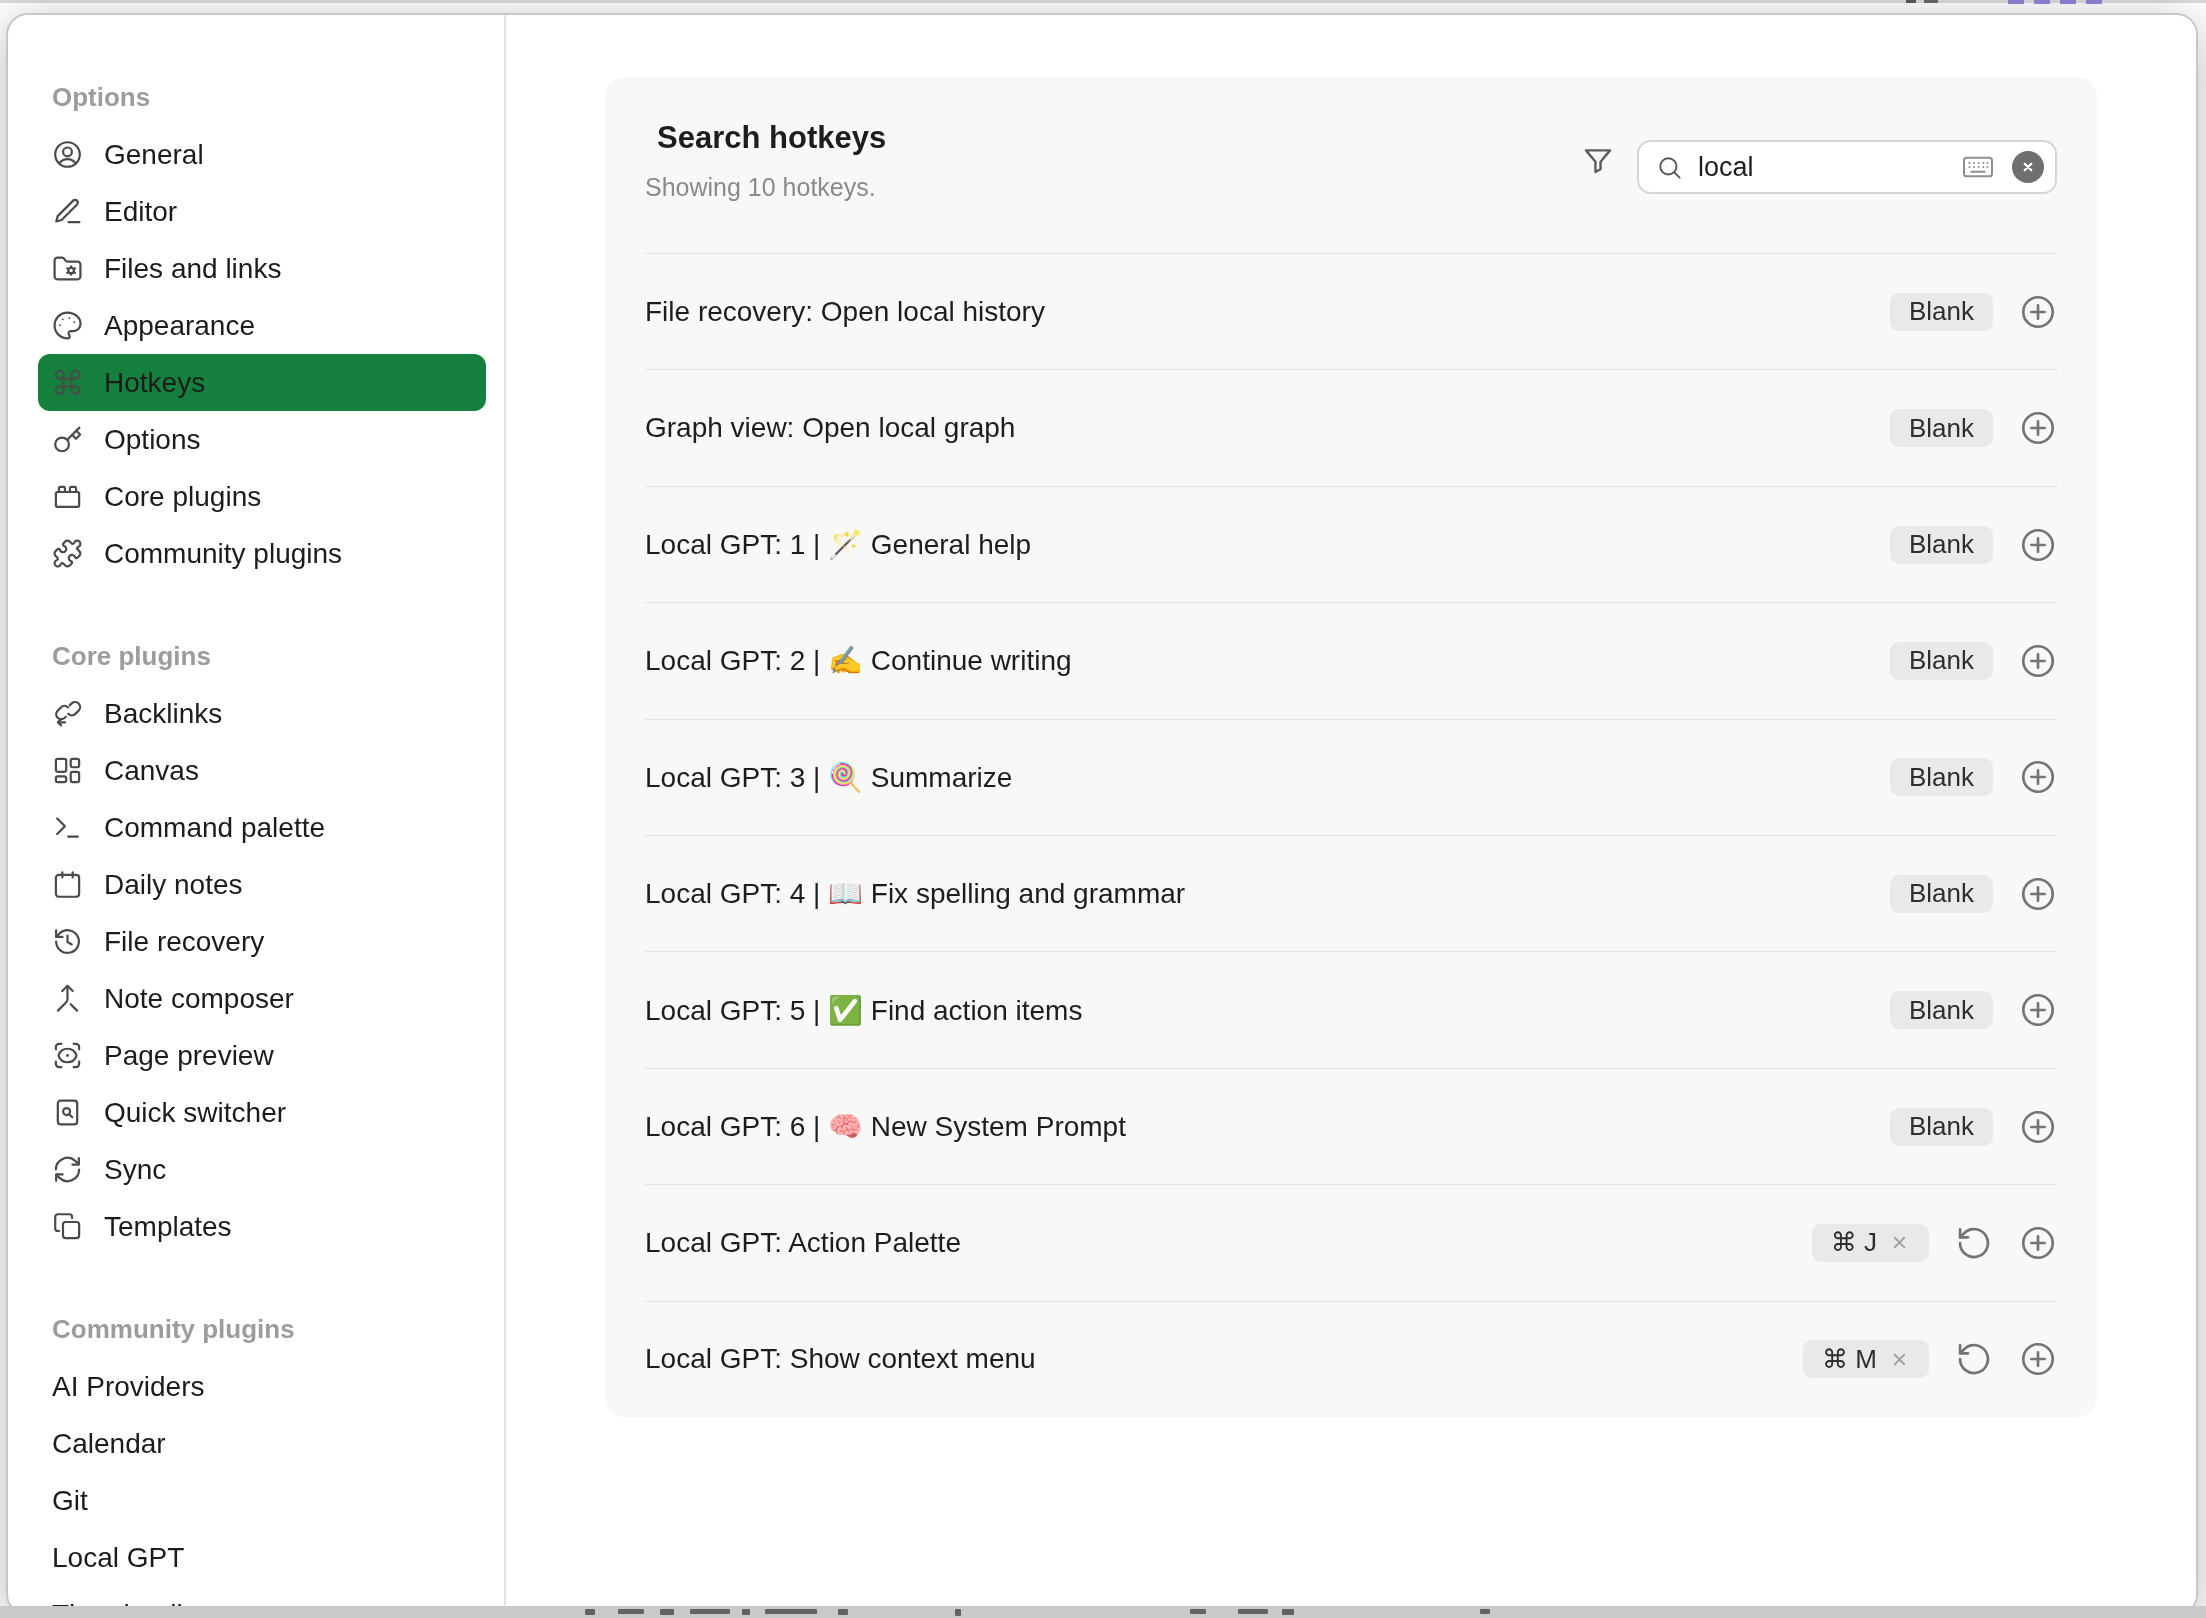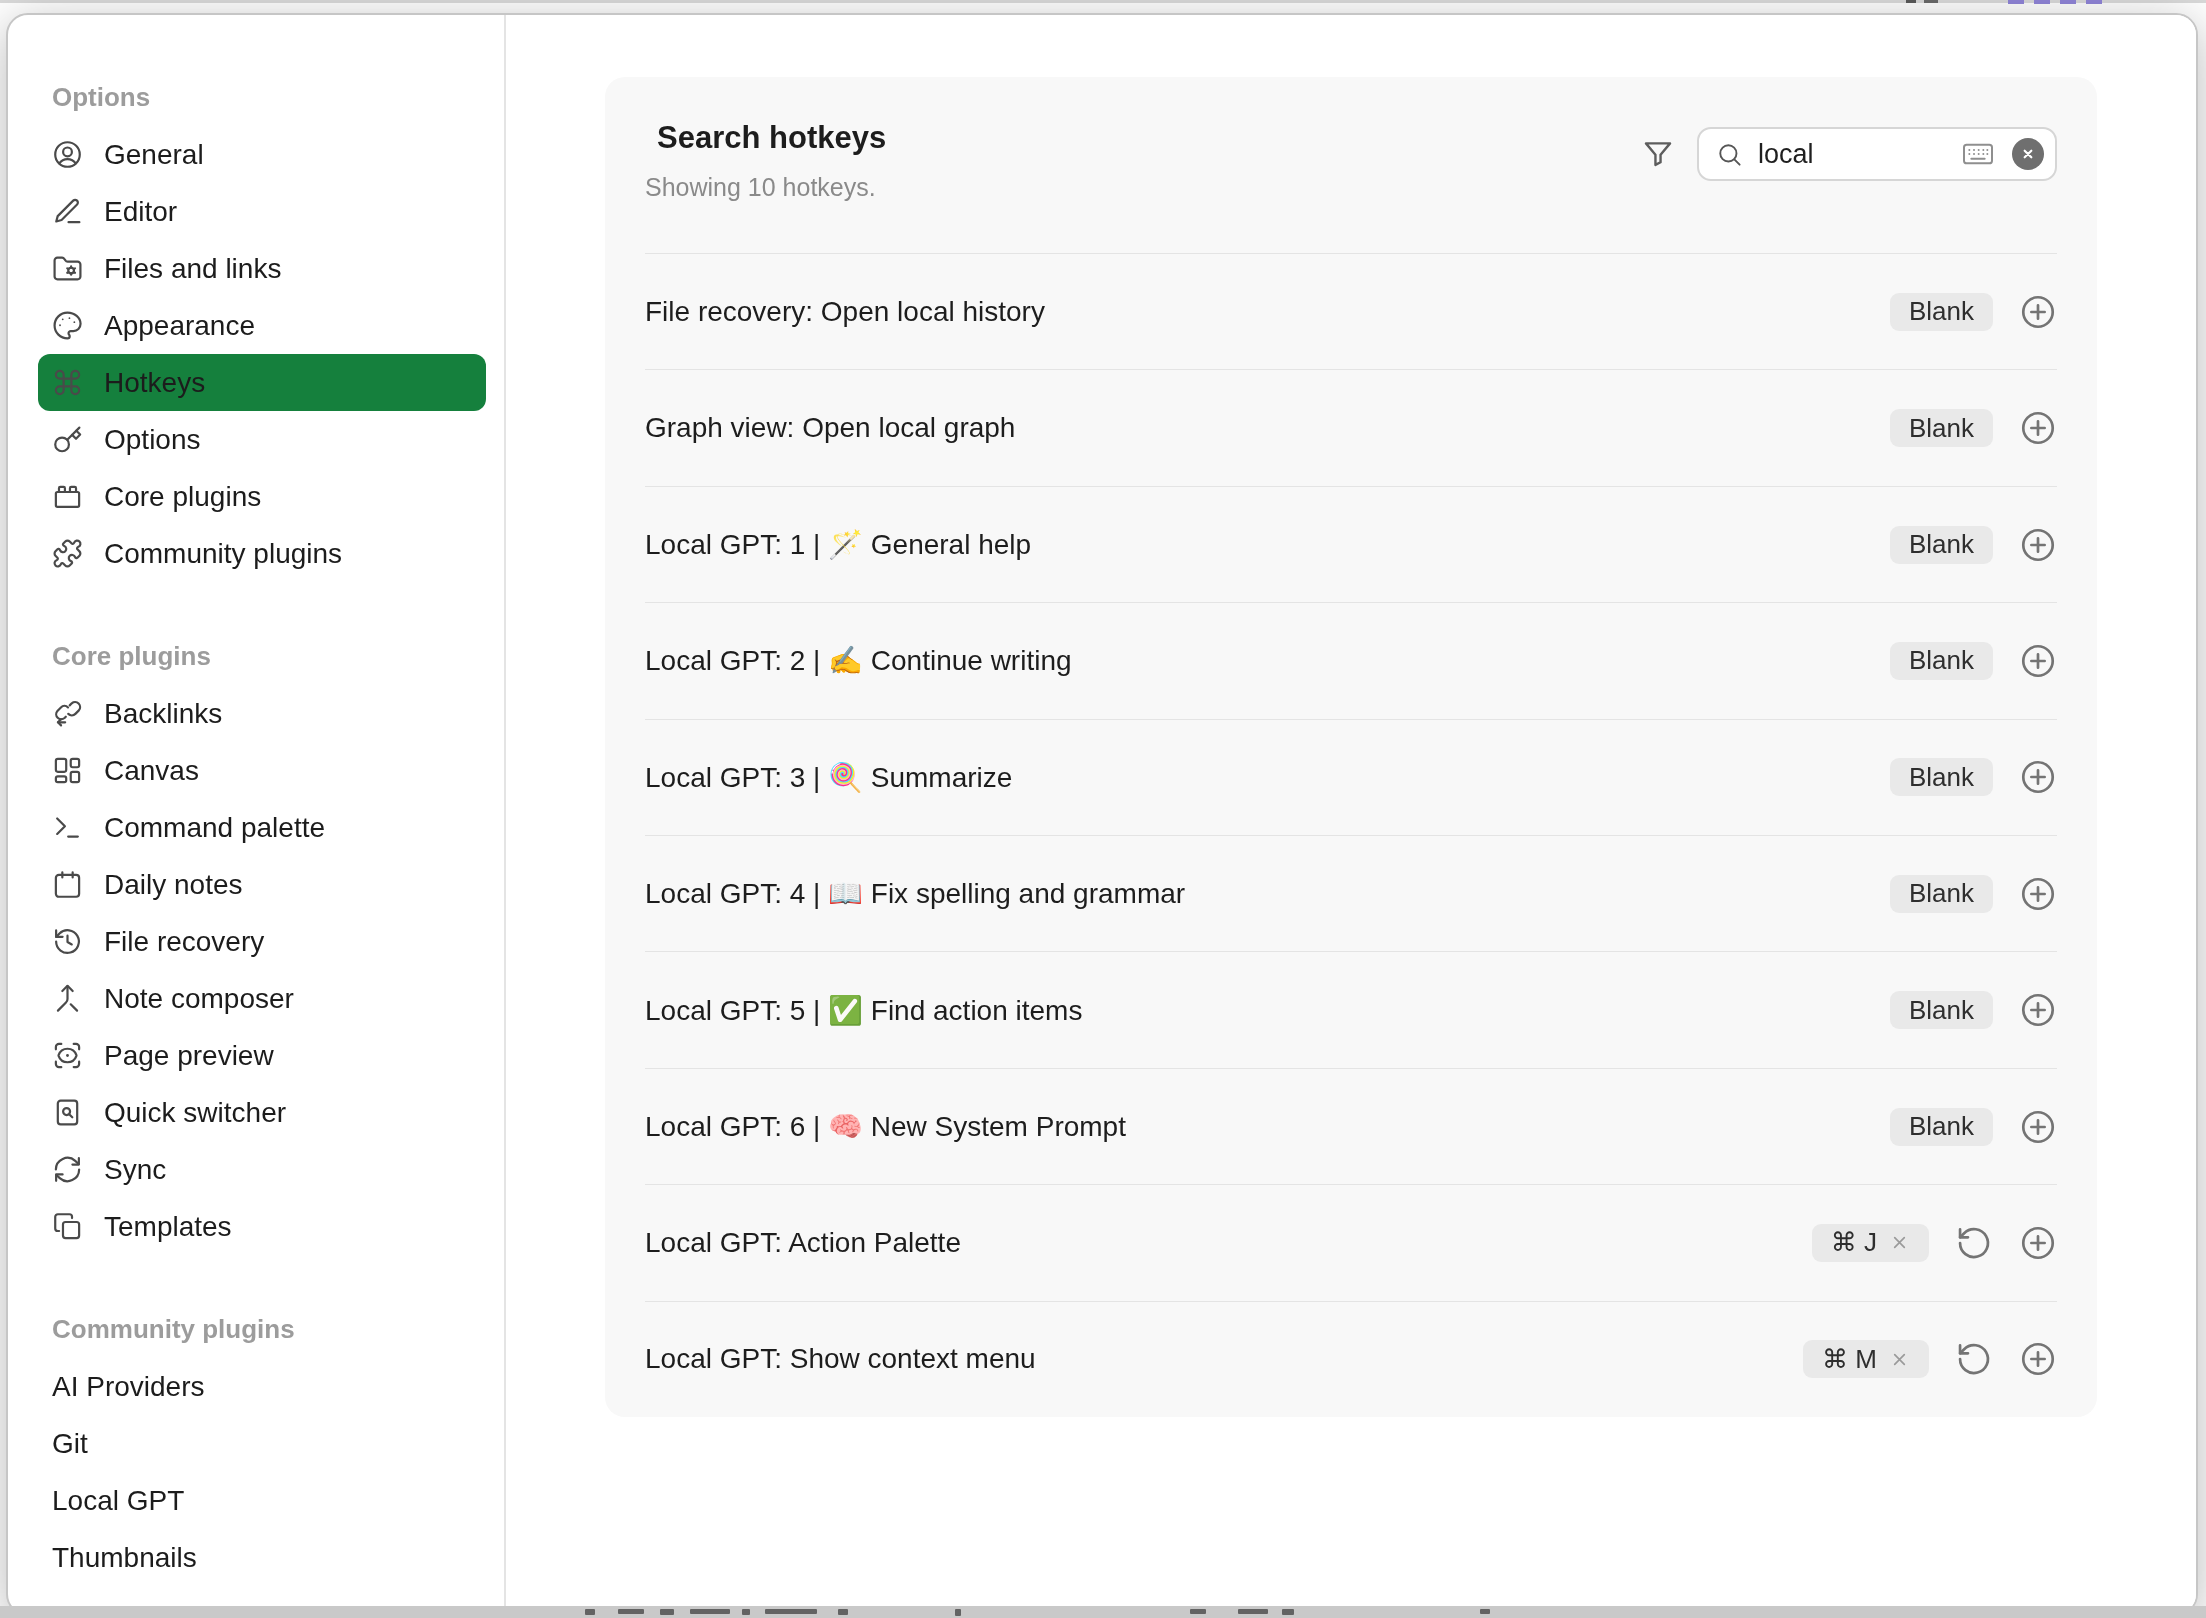--- a/index.html
+++ b/index.html
@@ -32,22 +32,22 @@
   .main{flex:1;position:relative;background:#fff;}
   .card{position:absolute;left:99px;top:62px;width:1492px;height:1340px;background:#f8f8f8;
         border-radius:20px;box-sizing:border-box;padding:0 40px;display:flex;flex-direction:column;}
   .card-header{height:176px;box-sizing:border-box;padding-top:30px;display:flex;
                justify-content:space-between;align-items:flex-start;}
   .page-title{margin:12px;font-size:31px;line-height:38px;font-weight:700;color:#1d1d1d;}
   .subtitle{margin:16px 0 0 0;font-size:25px;color:#8a8a8a;}
   .search-area{display:flex;align-items:center;gap:22px;margin-top:20px;}
   .filter-btn{width:34px;height:34px;color:#5d5d5d;display:inline-flex;cursor:pointer;}
   .filter-btn svg{width:100%;height:100%;}
-  .search-box{width:360px;height:54px;box-sizing:border-box;background:#fff;border:2px solid #d6d6d6;
-              border-radius:14px;display:flex;align-items:center;gap:13px;padding:0 11px 0 17px;}
+  .search-box{width:420px;height:54px;box-sizing:border-box;background:#fff;border:2px solid #d6d6d6;
+              border-radius:14px;display:flex;align-items:center;gap:13px;padding:0 11px 0 17px;margin-top:13px;}
   .search-box .mag{width:27px;height:27px;flex:0 0 27px;color:#565656;display:inline-flex;}
   .search-box .mag svg{width:100%;height:100%;}
   .search-input{flex:1;min-width:0;border:none;outline:none;background:transparent;
                 font-family:"Liberation Sans",sans-serif;font-size:27px;color:#1f1f1f;}
   .kbd-btn{width:42px;height:32px;color:#8f8f8f;display:inline-flex;cursor:pointer;}
   .kbd-btn svg{width:100%;height:100%;stroke-width:1.5;}
   .clear-btn{width:32px;height:32px;border-radius:50%;background:#6f6f6f;display:inline-flex;
              align-items:center;justify-content:center;cursor:pointer;flex:0 0 32px;}
   .clear-btn svg{width:20px;height:20px;stroke:#fff;stroke-width:2.6;}
 
@@ -271,20 +271,24 @@
   </div>
         <div class="side-section">
     <div class="side-heading">Community plugins</div>
     <div>
             <div class="side-item">
 
     <span>AI Providers</span>
   </div>
             <div class="side-item">
 
+    <span>Calendar</span>
+  </div>
+            <div class="side-item">
+
     <span>Git</span>
   </div>
             <div class="side-item">
 
     <span>Local GPT</span>
   </div>
             <div class="side-item">
 
     <span>Thumbnails</span>
   </div>

